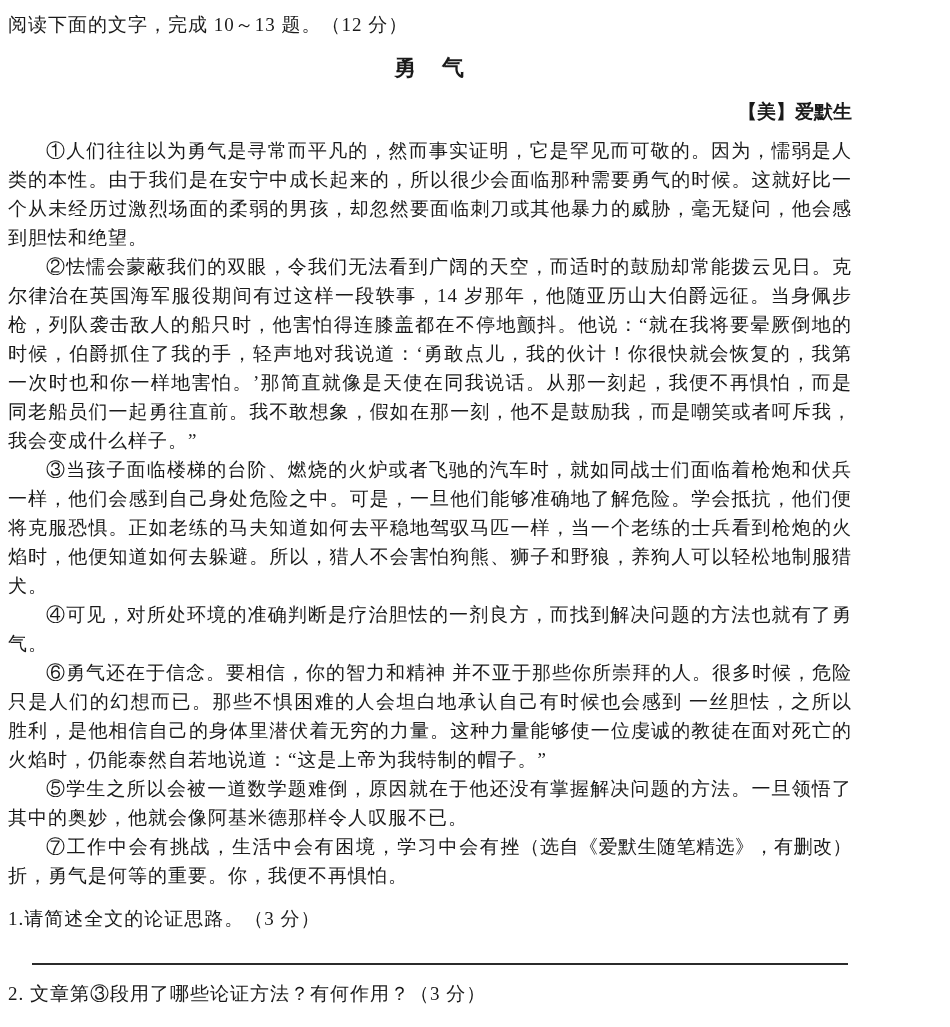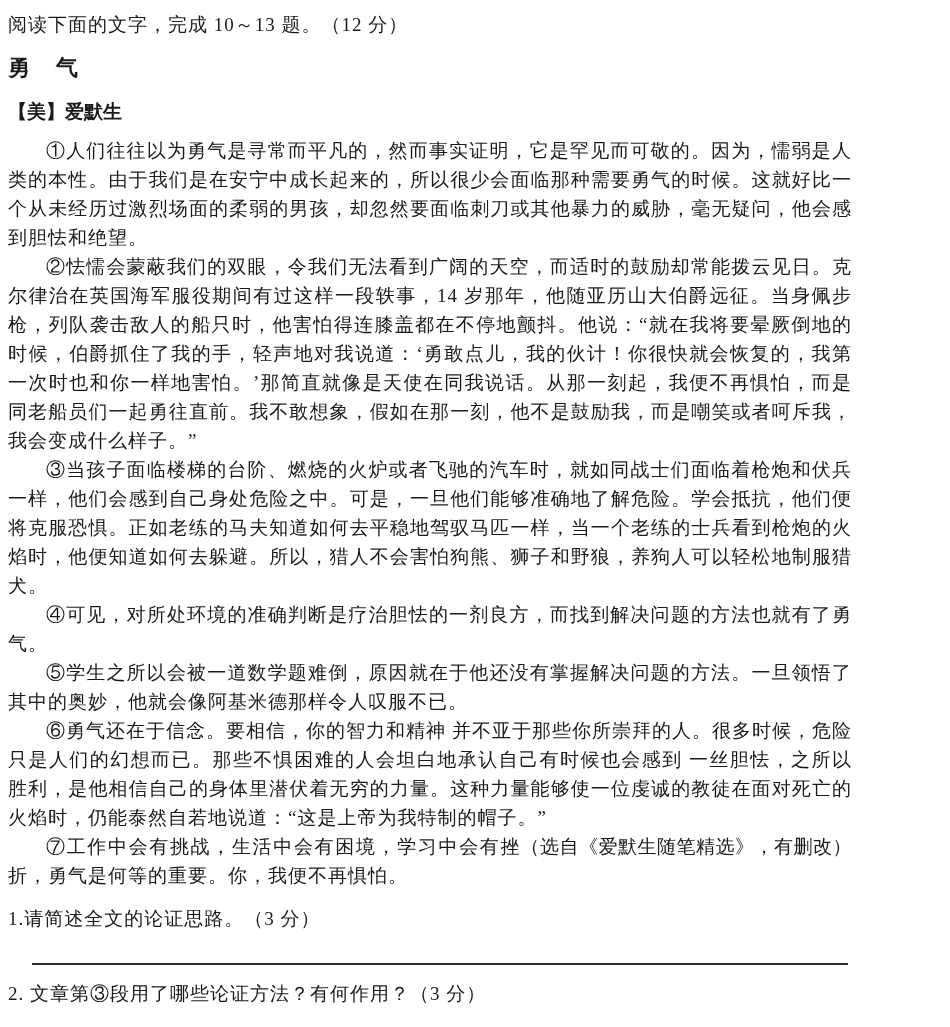--- a/index.html
+++ b/index.html
@@ -23,28 +23,29 @@
     height: 1027px;
     padding: 10px 8px 0 8px;
   }
   .instruction {
     font-size: 19px;
     line-height: 29px;
     letter-spacing: 1px;
   }
   .title {
     margin-top: 14px;
+    text-align: center;
     font-size: 22px;
     line-height: 30px;
     font-weight: bold;
     letter-spacing: 2px;
   }
   .author {
     margin-top: 14px;
-    text-align: left;
+    text-align: right;
     font-size: 19px;
     line-height: 29px;
     font-weight: bold;
   }
   .essay-body {
     margin-top: 10px;
   }
   .para {
     font-size: 19px;
     line-height: 29px;
@@ -81,22 +82,22 @@
 
   <h1 class="title">勇　气</h1>
 
   <p class="author">【美】爱默生</p>
 
   <div class="essay-body">
     <p class="para">①人们往往以为勇气是寻常而平凡的，然而事实证明，它是罕见而可敬的。因为，懦弱是人类的本性。由于我们是在安宁中成长起来的，所以很少会面临那种需要勇气的时候。这就好比一个从未经历过激烈场面的柔弱的男孩，却忽然要面临刺刀或其他暴力的威胁，毫无疑问，他会感到胆怯和绝望。</p>
     <p class="para">②怯懦会蒙蔽我们的双眼，令我们无法看到广阔的天空，而适时的鼓励却常能拨云见日。克尔律治在英国海军服役期间有过这样一段轶事，14 岁那年，他随亚历山大伯爵远征。当身佩步枪，列队袭击敌人的船只时，他害怕得连膝盖都在不停地颤抖。他说：“就在我将要晕厥倒地的时候，伯爵抓住了我的手，轻声地对我说道：‘勇敢点儿，我的伙计！你很快就会恢复的，我第一次时也和你一样地害怕。’那简直就像是天使在同我说话。从那一刻起，我便不再惧怕，而是同老船员们一起勇往直前。我不敢想象，假如在那一刻，他不是鼓励我，而是嘲笑或者呵斥我，我会变成什么样子。”</p>
     <p class="para">③当孩子面临楼梯的台阶、燃烧的火炉或者飞驰的汽车时，就如同战士们面临着枪炮和伏兵一样，他们会感到自己身处危险之中。可是，一旦他们能够准确地了解危险。学会抵抗，他们便将克服恐惧。正如老练的马夫知道如何去平稳地驾驭马匹一样，当一个老练的士兵看到枪炮的火焰时，他便知道如何去躲避。所以，猎人不会害怕狗熊、狮子和野狼，养狗人可以轻松地制服猎犬。</p>
     <p class="para">④可见，对所处环境的准确判断是疗治胆怯的一剂良方，而找到解决问题的方法也就有了勇气。</p>
+    <p class="para">⑥勇气还在于信念。要相信，你的智力和精神 并不亚于那些你所崇拜的人。很多时候，危险只是人们的幻想而已。那些不惧困难的人会坦白地承认自己有时候也会感到 一丝胆怯，之所以胜利，是他相信自己的身体里潜伏着无穷的力量。这种力量能够使一位虔诚的教徒在面对死亡的火焰时，仍能泰然自若地说道：“这是上帝为我特制的帽子。”</p>
     <p class="para">⑤学生之所以会被一道数学题难倒，原因就在于他还没有掌握解决问题的方法。一旦领悟了其中的奥妙，他就会像阿基米德那样令人叹服不已。</p>
-    <p class="para">⑥勇气还在于信念。要相信，你的智力和精神 并不亚于那些你所崇拜的人。很多时候，危险只是人们的幻想而已。那些不惧困难的人会坦白地承认自己有时候也会感到 一丝胆怯，之所以胜利，是他相信自己的身体里潜伏着无穷的力量。这种力量能够使一位虔诚的教徒在面对死亡的火焰时，仍能泰然自若地说道：“这是上帝为我特制的帽子。”</p>
     <p class="para">
       <span class="attribution">（选自《爱默生随笔精选》，有删改）</span>
       <span>⑦工作中会有挑战，生活中会有困境，学习中会有挫折，勇气是何等的重要。你，我便不再惧怕。</span>
     </p>
   </div>
 
   <div class="questions">
     <p class="question">1.请简述全文的论证思路。（3 分）</p>
     <div class="answer-line"></div>
     <p class="question">2.  文章第③段用了哪些论证方法？有何作用？（3 分）</p>

